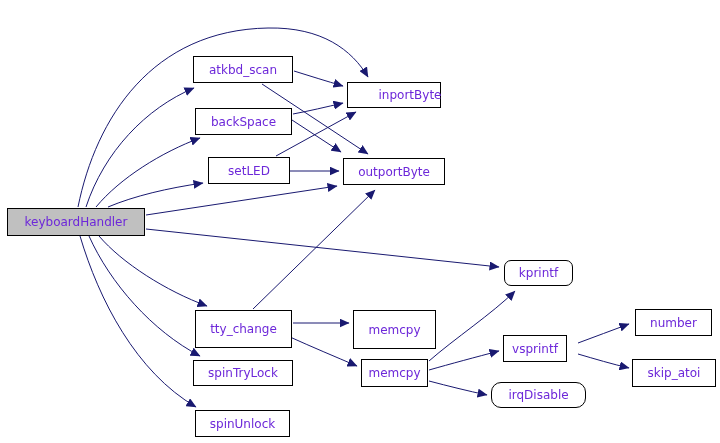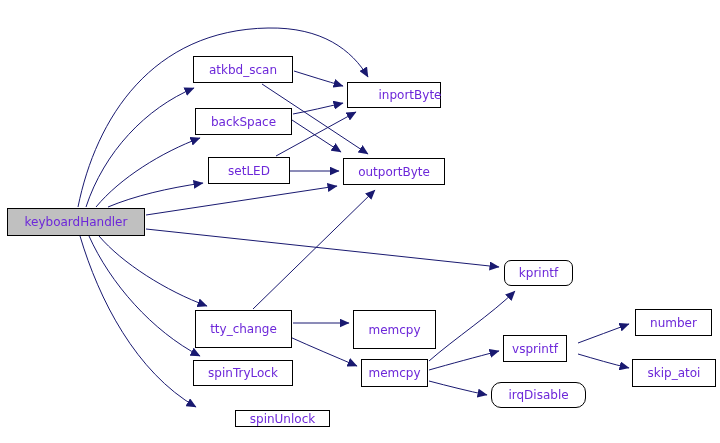--- a/index.html
+++ b/index.html
@@ -79,20 +79,20 @@
       <div class="node root" style="left: 7px; top: 208px; width: 138px; height: 28px; background: rgb(192, 192, 192);">keyboardHandler</div>
       <div class="node" style="left: 193px; top: 56px; width: 100px; height: 27px;">atkbd_scan</div>
       <div class="node" style="left: 195px; top: 108px; width: 97px; height: 27px;">backSpace</div>
       <div class="node" style="left: 208px; top: 157px; width: 82px; height: 27px;">setLED</div>
       <div class="node" style="left: 347px; top: 82px; width: 94px; height: 26px; padding-left: 32px;">inportByte</div>
       <div class="node" style="left: 343px; top: 158px; width: 102px; height: 27px;">outportByte</div>
       <div class="node" style="left: 504px; top: 260px; width: 69px; height: 26px; border-radius: 7px;">kprintf</div>
       <div class="node" style="left: 195px; top: 310px; width: 97px; height: 38px;">tty_change</div>
       <div class="node" style="left: 353px; top: 310px; width: 83px; height: 39px;">memcpy</div>
       <div class="node" style="left: 193px; top: 360px; width: 100px; height: 26px;">spinTryLock</div>
-      <div class="node" style="left: 195px; top: 410px; width: 95px; height: 17px; margin-left: 40px;">spinUnlock</div>
+      <div class="node" style="left: 195px; top: 410px; width: 95px; height: 27px;">spinUnlock</div>
       <div class="node" style="left: 361px; top: 359px; width: 67px; height: 28px;">memcpy</div>
       <div class="node" style="left: 503px; top: 335px; width: 64px; height: 27px;">vsprintf</div>
       <div class="node" style="left: 491px; top: 382px; width: 95px; height: 26px; border-radius: 10px;">irqDisable</div>
       <div class="node" style="left: 635px; top: 309px; width: 77px; height: 27px;">number</div>
       <div class="node" style="left: 632px; top: 359px; width: 84px; height: 28px;">skip_atoi</div>
     </div>
 </div>
 
 </body></html>

